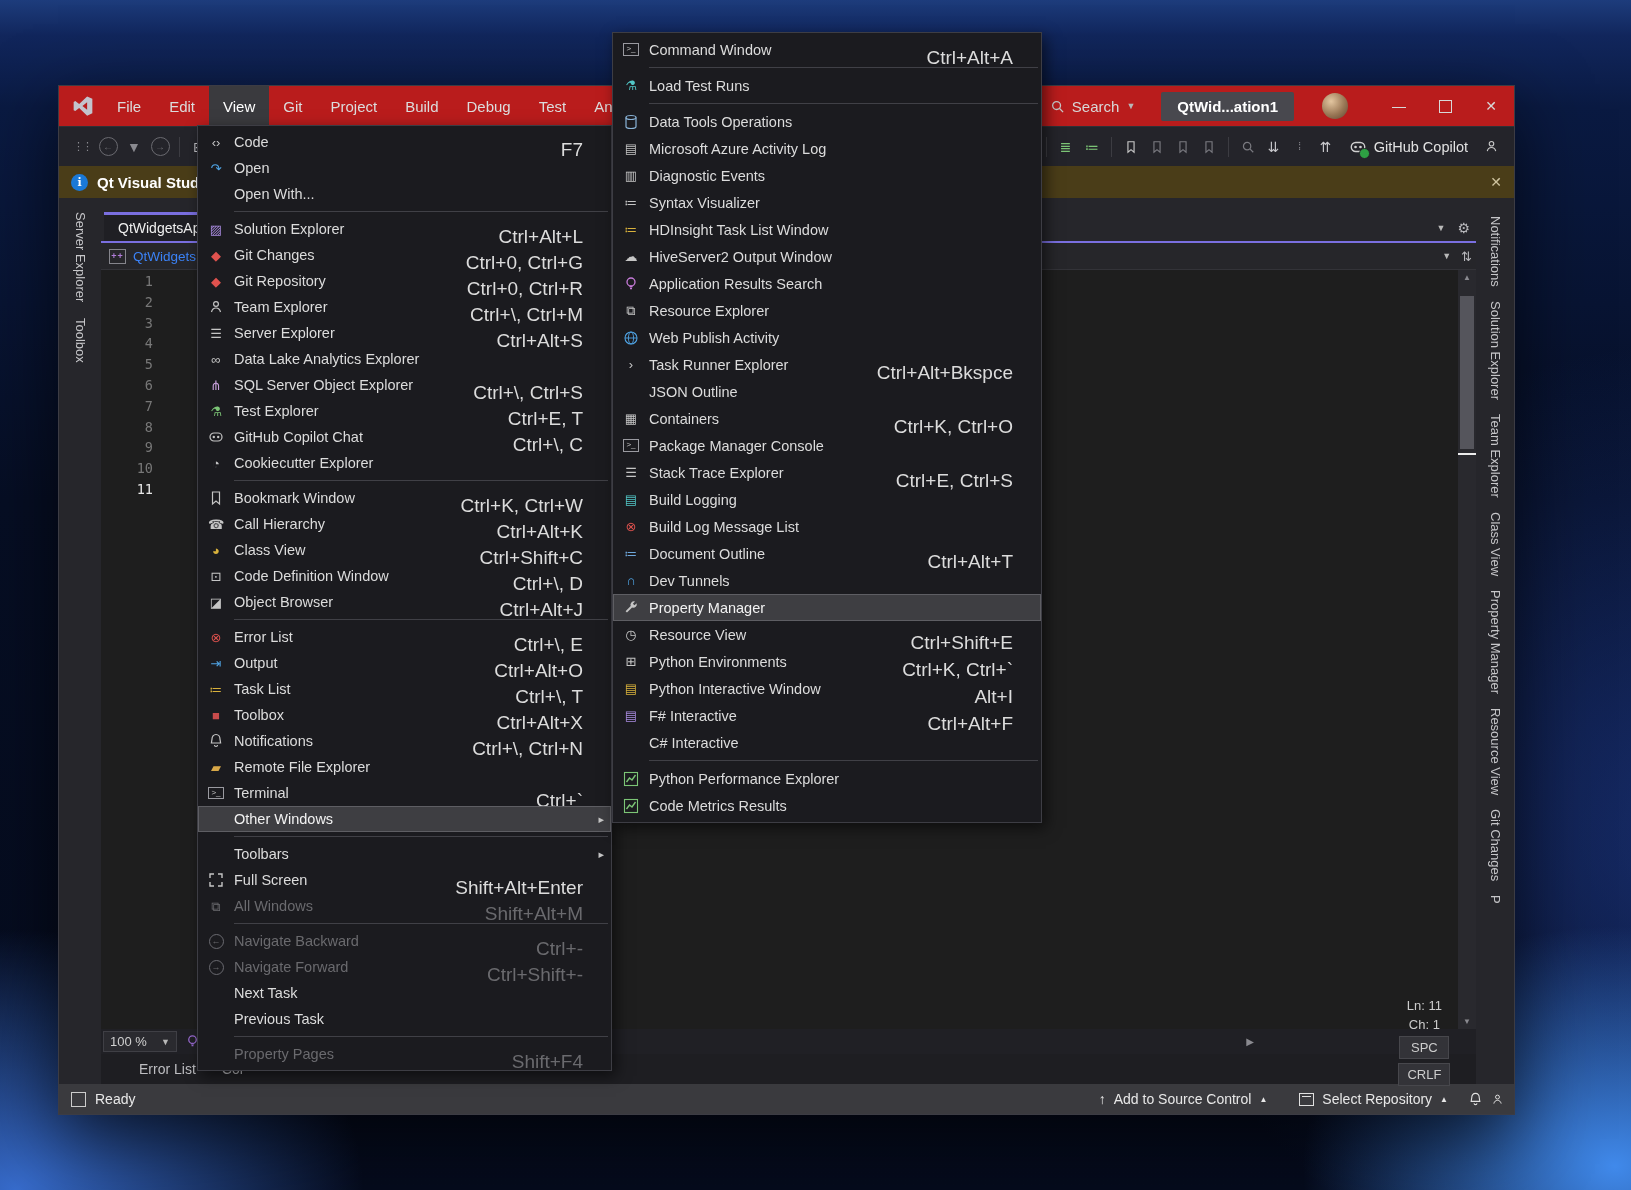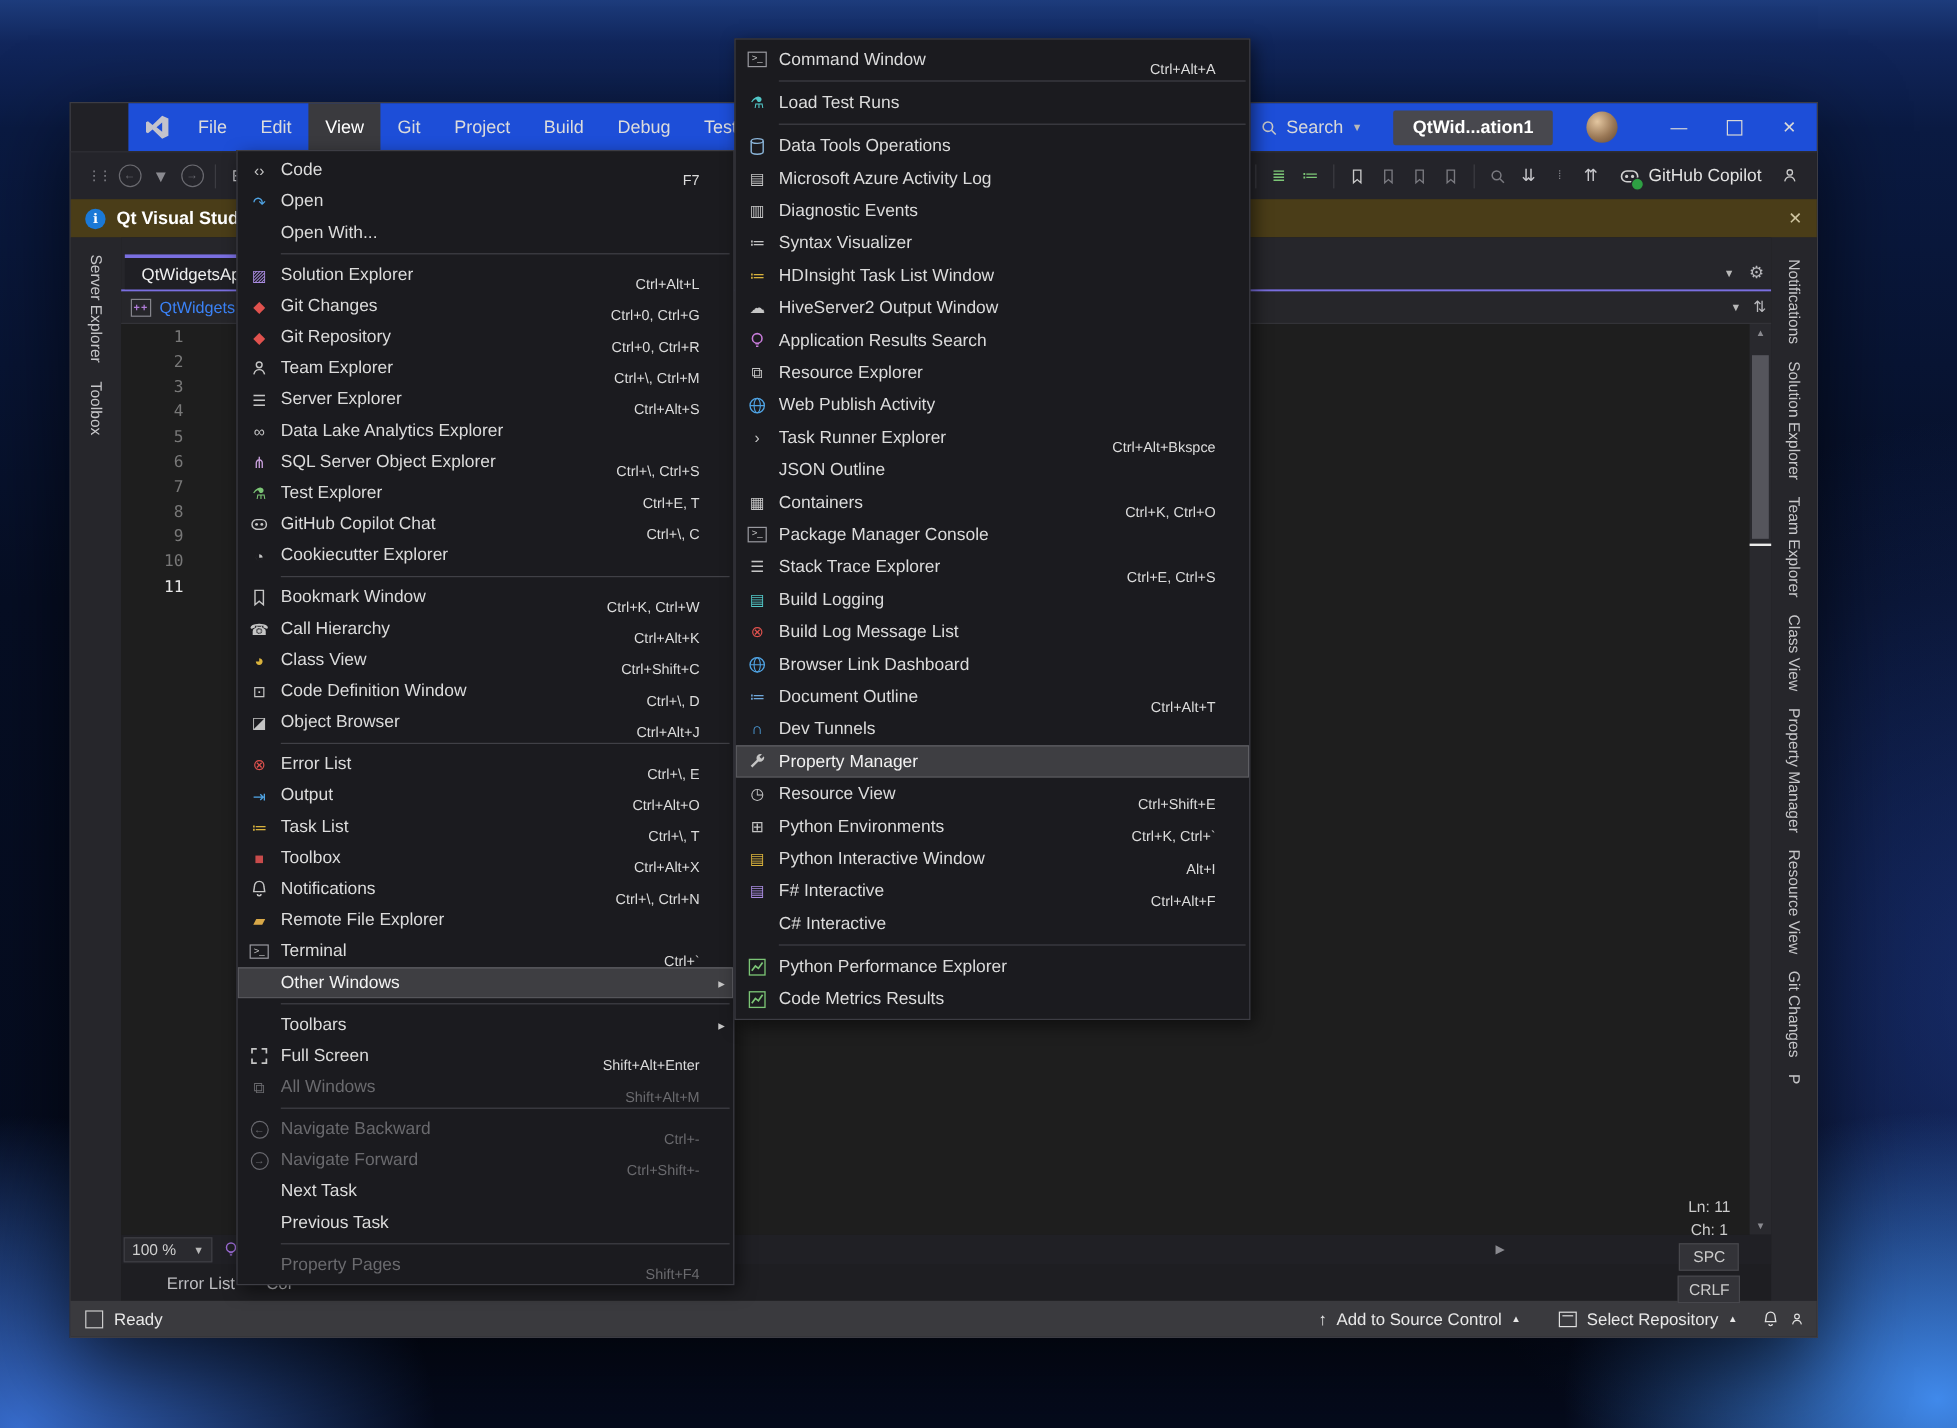--- a/index.html
+++ b/index.html
@@ -13,21 +13,21 @@
     background:
       radial-gradient(560px 420px at 1% 100%, rgba(64,125,235,.85), rgba(64,125,235,0) 62%),
       radial-gradient(520px 400px at 99% 98%, rgba(70,150,255,.9), rgba(70,150,255,0) 60%),
       radial-gradient(900px 760px at 106% 70%, rgba(45,85,200,.45), rgba(45,85,200,0) 65%),
       linear-gradient(180deg,#1d3c7c 0%,#11265c 3%,#0a1a42 9%,#060e24 42%,#050b1d 100%);
   }
   
   .vs-window{position:absolute;left:58px;top:85px;width:1457px;height:1030px;
     background:#212126;border:1px solid #3c3c44;box-sizing:border-box;
     box-shadow:0 24px 70px rgba(0,0,0,.65);display:flex;flex-direction:column;z-index:1;}
-  .titlebar{height:40px;display:flex;align-items:center;background:#1d4ed8;flex:0 0 40px;margin-left:48px;}
+  .titlebar{height:40px;display:flex;align-items:center;background:#b91c1c;flex:0 0 40px;}
   .vs-logo{width:24px;height:24px;margin:0 8px 0 12px;display:flex;align-items:center;justify-content:center;}
   .menubar{display:flex;height:100%;align-items:stretch;}
   .mb-item{padding:0 14px;display:flex;align-items:center;color:#dcdcdc;font-size:15px;cursor:default;}
   .mb-item.open{background:#3a3a3e;color:#fff;}
   .title-right{margin-left:auto;display:flex;align-items:center;height:100%;}
   .search-box{display:flex;align-items:center;gap:7px;color:#d8d8d8;font-size:15px;margin-right:26px;text-align:center;}
   .caret{font-size:9px;color:#b8b8b8;}
   .solution-badge{background:#48484e;color:#fff;font-weight:bold;font-size:15px;
     padding:6px 16px;border-radius:2px;margin-right:28px;}
   .avatar{width:26px;height:26px;border-radius:50%;margin-right:28px;
@@ -118,21 +118,21 @@
   .view-menu{left:197px;top:125px;width:415px;}
   .submenu{left:612px;top:32px;width:430px;z-index:60;}
   .menu-item{height:26px;display:flex;align-items:center;position:relative;padding:0 8px 0 0;}
   .submenu .menu-item{height:27px;}
   .mi-gutter{width:36px;flex:0 0 36px;display:flex;align-items:center;justify-content:center;}
   .mi-glyph{font-size:13px;line-height:1;}
   .mi-glyph.boxed{border:1px solid #9a9aa0;font-size:8px;padding:1px 2px;line-height:1.1;}
   .mi-glyph.circled{border:1.2px solid #6a6a70;border-radius:50%;width:13px;height:13px;
     display:flex;align-items:center;justify-content:center;font-size:9px;}
   .mi-label{color:#dcdcdc;font-size:14.5px;white-space:nowrap;}
-  .mi-shortcut{margin-left:auto;color:#dcdcdc;font-size:12px;padding-right:20px;white-space:nowrap;margin-top:16px;}
+  .mi-shortcut{margin-left:auto;color:#dcdcdc;font-size:19px;padding-right:20px;white-space:nowrap;margin-top:16px;}
   .menu-item.disabled .mi-label,.menu-item.disabled .mi-shortcut{color:#6a6a6e;}
   .mi-arrow{position:absolute;right:7px;color:#c5c5c5;font-size:11px;}
   .menu-item.hl{background:#3e3e42;box-shadow:inset 0 0 0 1px #5e5e63;}
   .menu-item.hl .mi-label{color:#f2f2f2;}
   .menu-sep{height:1px;background:#404046;margin:4px 3px 4px 36px;}
   svg{display:block;}
 </style>
 </head>
 <body>
 
@@ -724,30 +724,20 @@
         <span class="mi-label">Build Logging</span>
       </div>
       <div class="menu-item">
         <span class="mi-gutter">
           <span class="mi-glyph" style="color: rgb(224, 82, 78);">⊗</span>
         </span>
         <span class="mi-label">Build Log Message List</span>
       </div>
       <div class="menu-item">
         <span class="mi-gutter">
-          <svg width="16" height="16" viewBox="0 0 16 16">
-            <circle cx="8" cy="8" r="6" fill="none" stroke="#4fa3e3" stroke-width="1.1"></circle>
-            <ellipse cx="8" cy="8" rx="2.6" ry="6" fill="none" stroke="#4fa3e3" stroke-width=".9"></ellipse>
-            <path d="M2 8h12" stroke="#4fa3e3" stroke-width=".9"></path>
-          </svg>
-        </span>
-        <span class="mi-label">Browser Link Dashboard</span>
-      </div>
-      <div class="menu-item">
-        <span class="mi-gutter">
           <span class="mi-glyph" style="color: rgb(111, 168, 220);">≔</span>
         </span>
         <span class="mi-label">Document Outline</span>
         <span class="mi-shortcut">Ctrl+Alt+T</span>
       </div>
       <div class="menu-item">
         <span class="mi-gutter">
           <span class="mi-glyph" style="color: rgb(79, 163, 227);">∩</span>
         </span>
         <span class="mi-label">Dev Tunnels</span>

